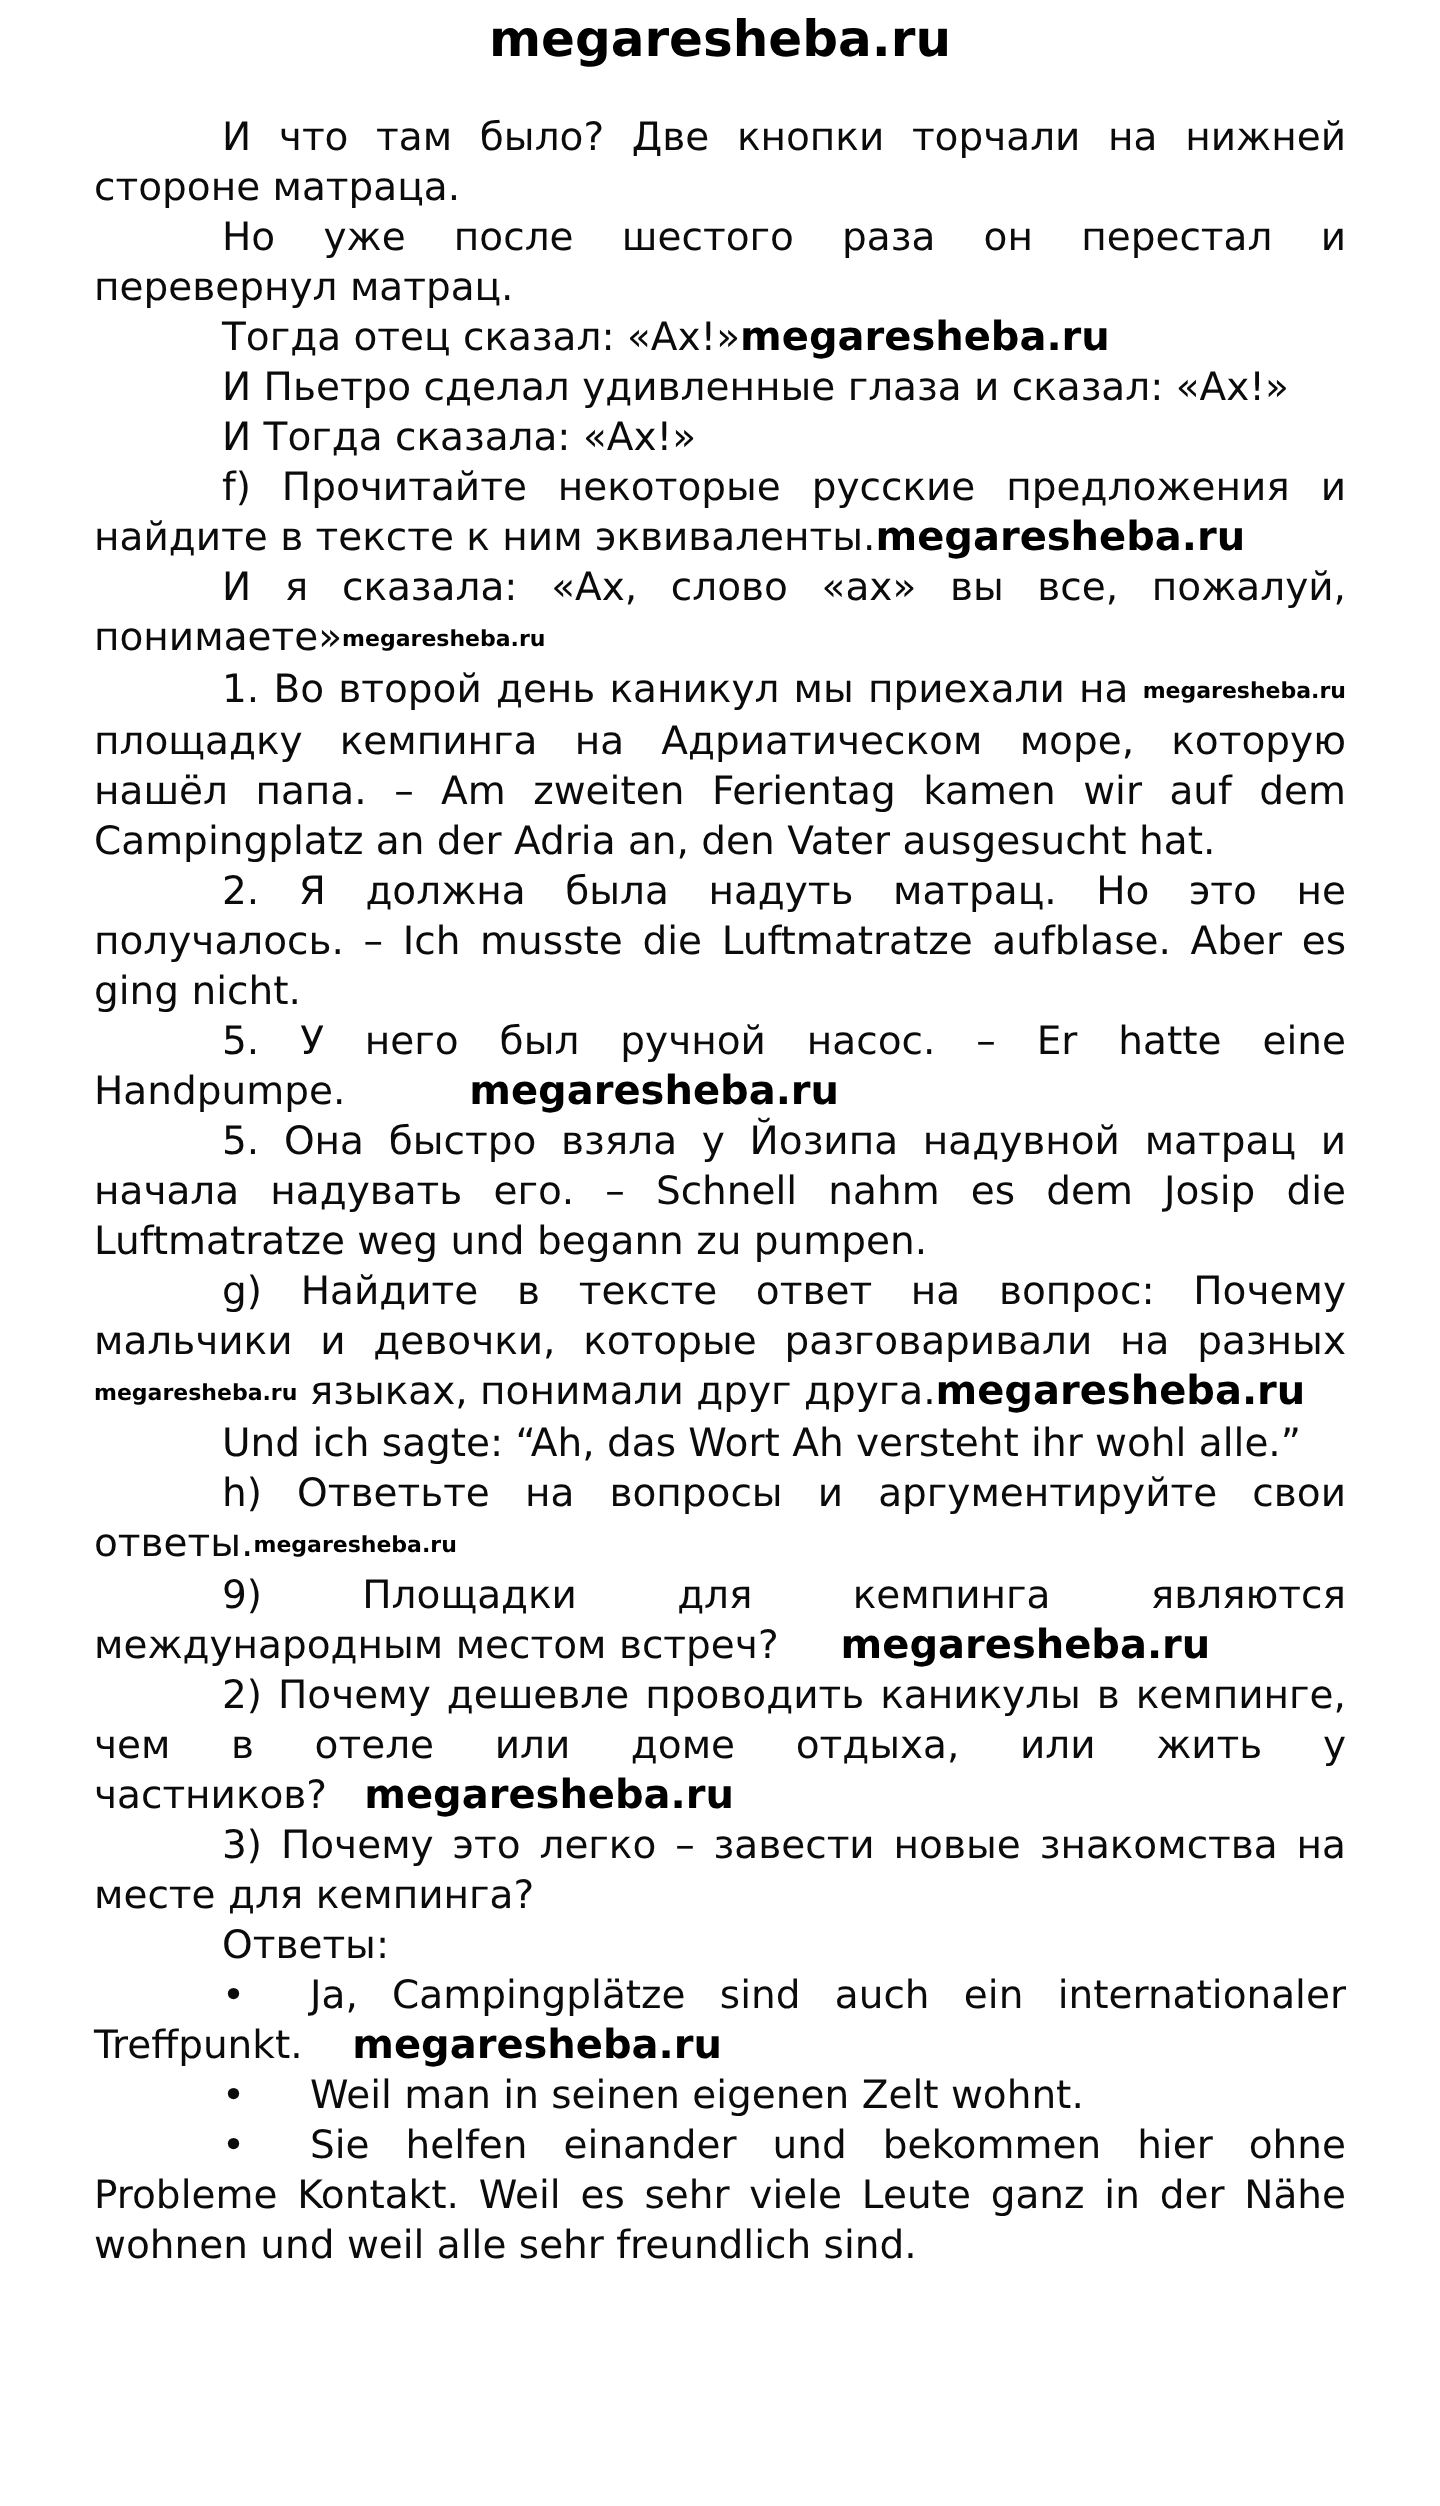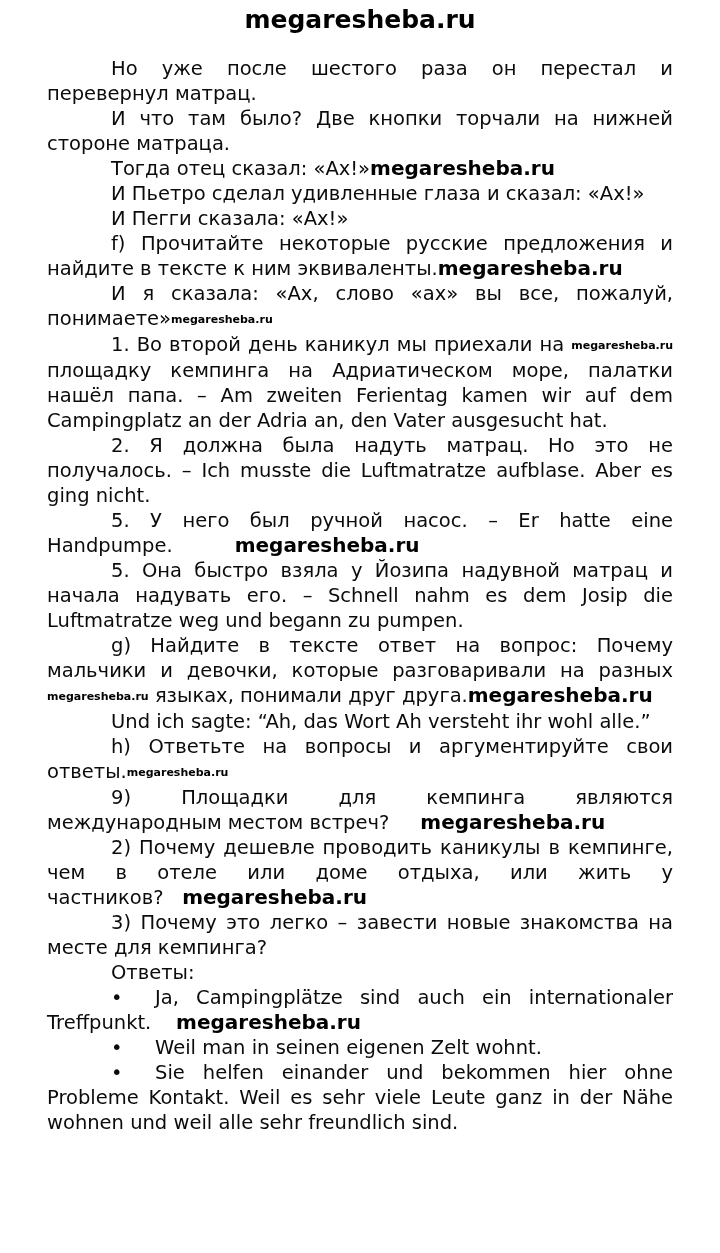--- a/index.html
+++ b/index.html
@@ -48,28 +48,28 @@
     text-indent:0;
   }
 </style>
 </head>
 <body>
 
 <div class="page">
   <div class="site-header">megaresheba.ru</div>
 
   <div class="doc-body">
+      <p class="para"><span class="t">И что там было? Две кнопки торчали на нижней стороне матраца.</span></p>
       <p class="para"><span class="t">Но уже после шестого раза он перестал и перевернул матрац.</span></p>
-      <p class="para"><span class="t">И что там было? Две кнопки торчали на нижней стороне матраца.</span></p>
       <p class="para"><span class="t">Тогда отец сказал: «Ах!»</span><span class="wmb">megaresheba.ru</span></p>
       <p class="para"><span class="t">И Пьетро сделал удивленные глаза и сказал: «Ах!»</span></p>
-      <p class="para"><span class="t">И Пегги сказала: «Ах!»</span></p>
+      <p class="para"><span class="t">И Тогда сказала: «Ах!»</span></p>
       <p class="para"><span class="t">f) Прочитайте некоторые русские предложения и найдите в тексте к ним эквиваленты.</span><span class="wmb">megaresheba.ru</span></p>
       <p class="para"><span class="t">И я сказала: «Ах, слово «ах» вы все, пожалуй, понимаете»</span><span class="wms">megaresheba.ru</span></p>
-      <p class="para"><span class="t">1. Во второй день каникул мы приехали на </span><span class="wms">megaresheba.ru</span><span class="t"> площадку кемпинга на Адриатическом море, палатки нашёл папа. – Am zweiten Ferientag kamen wir auf dem Campingplatz an der Adria an, den Vater ausgesucht hat.</span></p>
+      <p class="para"><span class="t">1. Во второй день каникул мы приехали на </span><span class="wms">megaresheba.ru</span><span class="t"> площадку кемпинга на Адриатическом море, которую нашёл папа. – Am zweiten Ferientag kamen wir auf dem Campingplatz an der Adria an, den Vater ausgesucht hat.</span></p>
       <p class="para"><span class="t">2. Я должна была надуть матрац. Но это не получалось. – Ich musste die Luftmatratze aufblase. Aber es ging nicht.</span></p>
       <p class="para"><span class="t">5. У него был ручной насос. – Er hatte eine Handpumpe.</span><span class="t">&nbsp;&nbsp;&nbsp;&nbsp;&nbsp;&nbsp;&nbsp;&nbsp;&nbsp;&nbsp;</span><span class="wmb">megaresheba.ru</span></p>
       <p class="para"><span class="t">5. Она быстро взяла у Йозипа надувной матрац и начала надувать его. – Schnell nahm es dem Josip die Luftmatratze weg und begann zu pumpen.</span></p>
       <p class="para"><span class="t">g) Найдите в тексте ответ на вопрос: Почему мальчики и девочки, которые разговаривали на разных </span><span class="wms">megaresheba.ru</span><span class="t"> языках, понимали друг друга.</span><span class="wmb">megaresheba.ru</span></p>
       <p class="para"><span class="t">Und ich sagte: “Ah, das Wort Ah versteht ihr wohl alle.”</span></p>
       <p class="para"><span class="t">h) Ответьте на вопросы и аргументируйте свои ответы.</span><span class="wms">megaresheba.ru</span></p>
       <p class="para"><span class="t">9) Площадки для кемпинга являются международным местом встреч?</span><span class="t">&nbsp;&nbsp;&nbsp;&nbsp;&nbsp;</span><span class="wmb">megaresheba.ru</span></p>
       <p class="para"><span class="t">2) Почему дешевле проводить каникулы в кемпинге, чем в отеле или доме отдыха, или жить у частников?</span><span class="t">&nbsp;&nbsp;&nbsp;</span><span class="wmb">megaresheba.ru</span></p>
       <p class="para"><span class="t">3) Почему это легко – завести новые знакомства на месте для кемпинга?</span></p>
       <p class="para"><span class="t">Ответы:</span></p>

